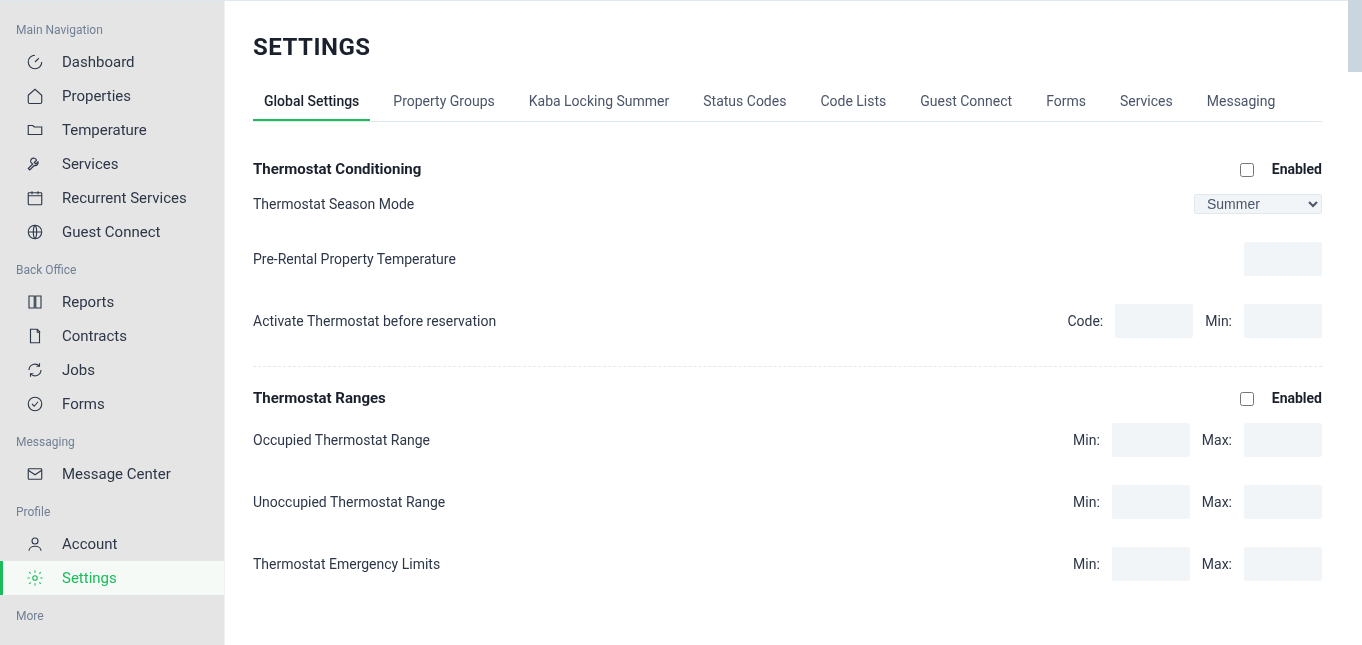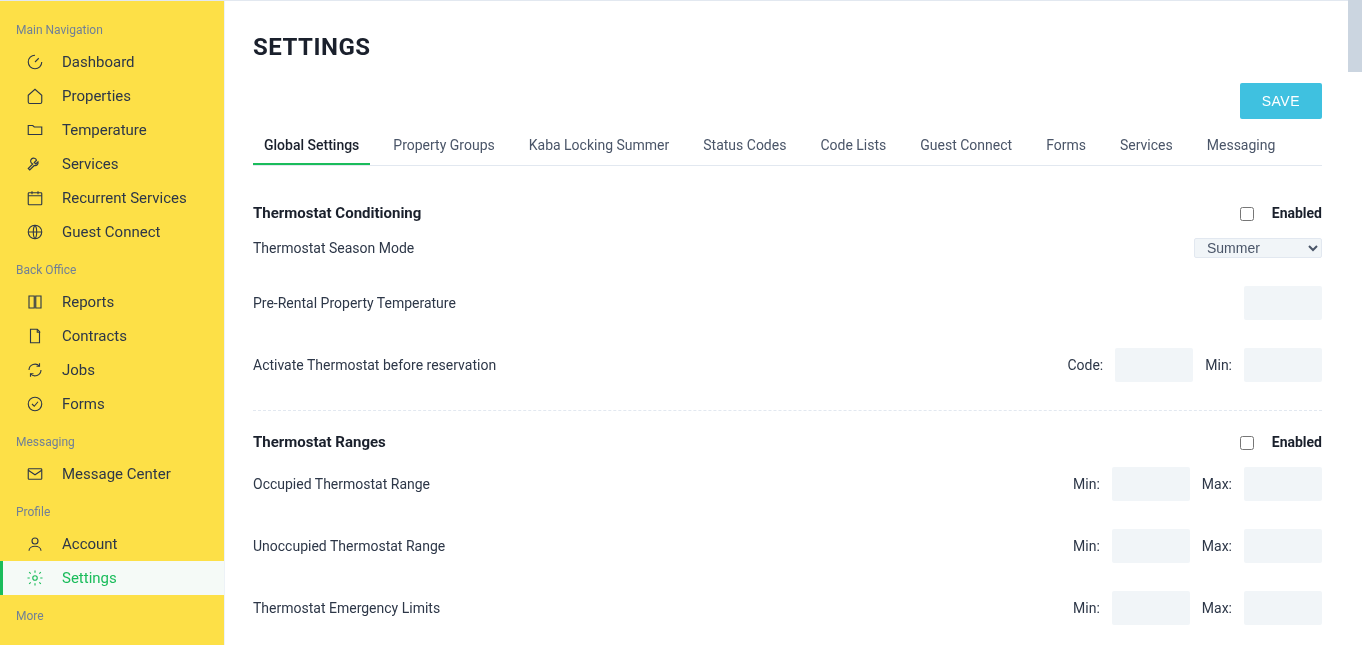--- a/index.html
+++ b/index.html
@@ -1,19 +1,19 @@
 <!DOCTYPE html>
 <html><head>
 <meta charset="utf-8">
 <style>
   * { box-sizing: border-box; margin: 0; padding: 0; }
   body { font-family: -apple-system, BlinkMacSystemFont, "Segoe UI", Roboto, Helvetica, Arial, sans-serif; font-size: 14px; color: #2d3748; background: #fff; width: 1362px; height: 645px; overflow: hidden; }
   .wrap { display: flex; height: 100%; border-top: 1px solid #e2e8f0; }
   
-  .sidebar { width: 225px; flex: 0 0 225px; background: #fde047; border-right: 1px solid #edf2f7; padding-top: 8px; overflow-y: auto; }
+  .sidebar { width: 225px; flex: 0 0 225px; background: #e5e5e5; border-right: 1px solid #edf2f7; padding-top: 8px; overflow-y: auto; }
   .section-header { font-size: 12px; color: #718096; padding: 14px 16px 8px 16px; }
   .nav-item { display: flex; align-items: center; gap: 18px; padding: 8px 16px 8px 26px; color: #2d3748; cursor: pointer; font-size: 15px; }
   .nav-item.active { color: #1abc5b; background: #f5faf7; border-left: 3px solid #1abc5b; padding-left: 23px; }
   .nav-icon { width: 18px; height: 18px; display: inline-flex; align-items: center; justify-content: center; color: #2d3748; }
   .nav-item.active .nav-icon { color: #1abc5b; }
   .nav-icon svg { width: 18px; height: 18px; stroke: currentColor; fill: none; stroke-width: 1.5; }
   
   .main { flex: 1; padding: 20px 40px 0 28px; overflow-y: auto; position: relative; }
   .page-title { font-size: 24px; font-weight: 700; letter-spacing: 0.5px; color: #1a202c; margin: 12px 0 22px 0; }
   .save-row { display: flex; justify-content: flex-end; margin-bottom: 8px; }
@@ -165,23 +165,20 @@
         </span>
       <span>Settings</span>
     </div>
 
     <div class="section-header">More</div>
   </aside>
 
   <main class="main">
     <h1 class="page-title">SETTINGS</h1>
 
-    <div class="save-row">
-      <button class="save-btn">SAVE</button>
-    </div>
 
     <div class="tabs">
       <div class="tab active">Global Settings</div>
       <div class="tab">Property Groups</div>
       <div class="tab">Kaba Locking Summer</div>
       <div class="tab">Status Codes</div>
       <div class="tab">Code Lists</div>
       <div class="tab">Guest Connect</div>
       <div class="tab">Forms</div>
       <div class="tab">Services</div>

